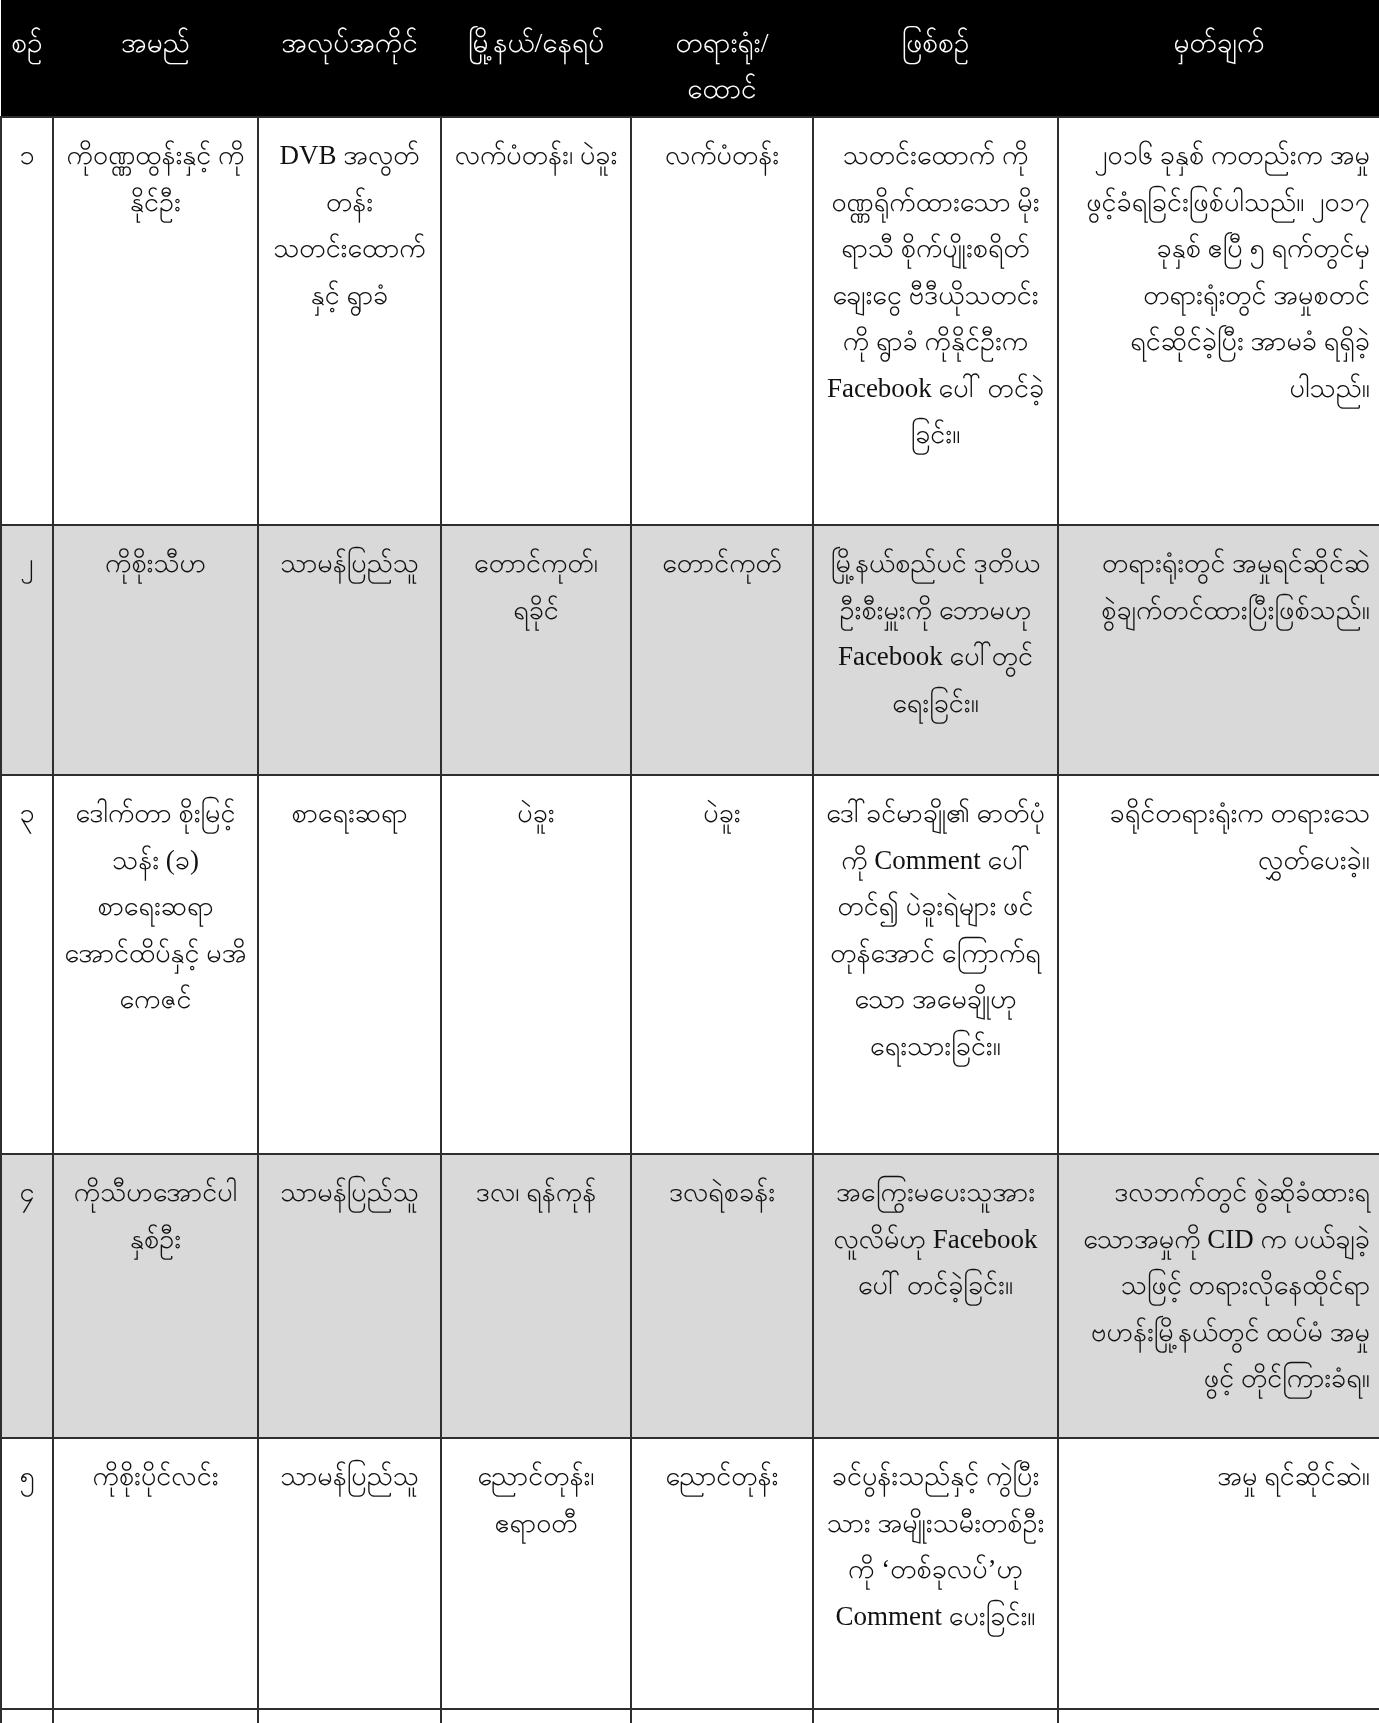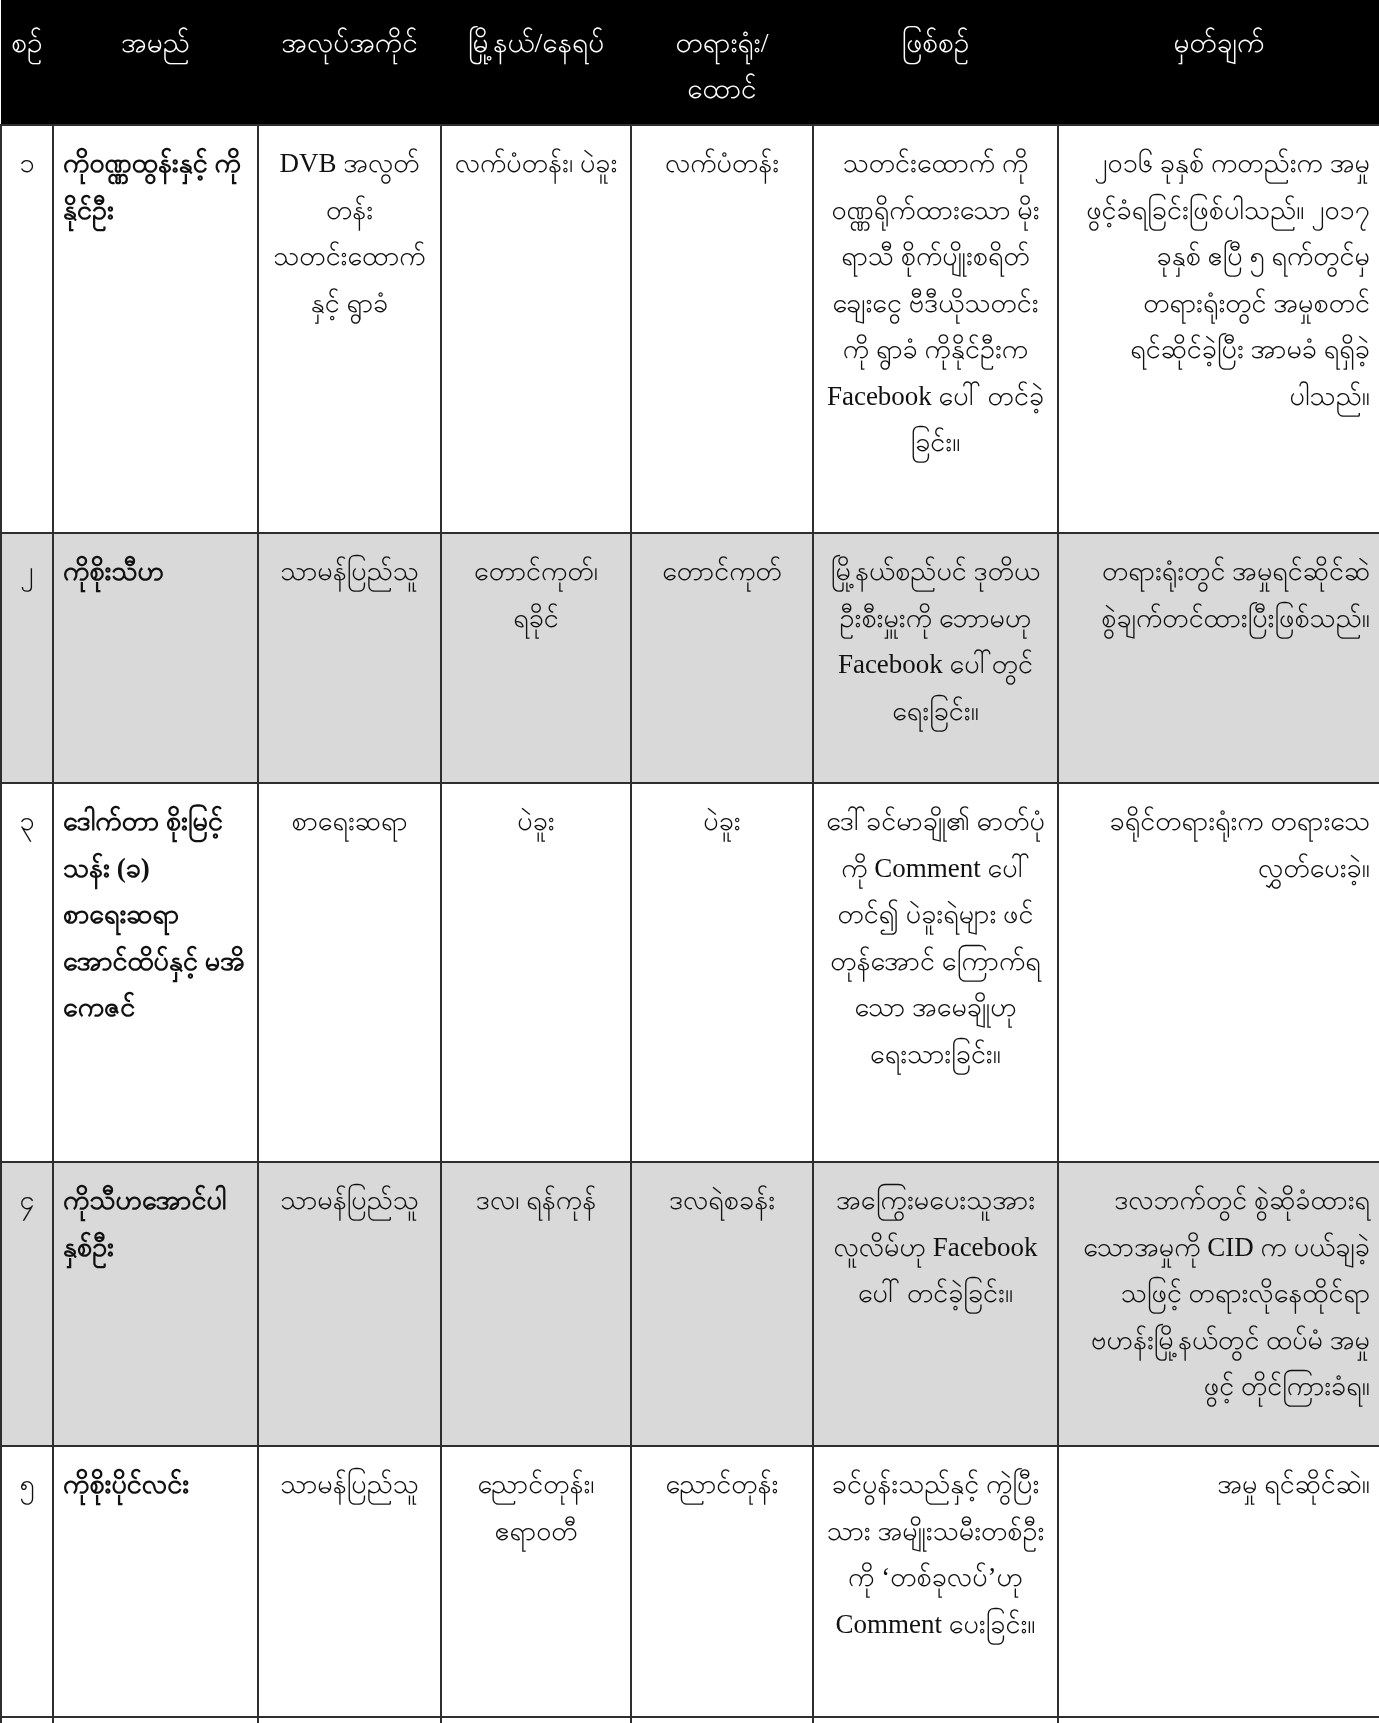--- a/index.html
+++ b/index.html
@@ -28,40 +28,40 @@
     border-collapse:collapse;
     table-layout:fixed;
   }
   table.cases thead th{
     background:var(--header-bg);
     color:var(--header-fg);
     font-size:28px;
     font-weight:normal;
     text-align:center;
     vertical-align:top;
-    padding:20px 6px 12px 6px;
+    padding:20px 6px 4px 6px;
     line-height:1.65;
     white-space:pre-line;
     height:105px;
     border:none;
   }
   table.cases td{
     border:2px solid var(--border);
     vertical-align:top;
     font-size:27px;
     line-height:1.72;
     padding:14px 9px 10px 9px;
     overflow:hidden;
     word-break:normal;
     overflow-wrap:break-word;
   }
   tr.shade td{background:var(--row-alt-bg);}
   tr.plain td{background:var(--row-bg);}
   td.c-no{text-align:center;padding-left:2px;padding-right:2px;}
-  td.c-name{text-align:left;font-weight:bold;}
+  td.c-name{text-align:center;}
   td.c-occ{text-align:center;}
   td.c-town{text-align:center;}
   td.c-court{text-align:center;margin-top:48px;}
   td.c-incident{text-align:center;}
   td.c-remark{text-align:right;line-height:1.66;}
   tr.partial td{padding:0;height:26px;border-bottom:none;}
 </style>
 </head>
 <body>
 

